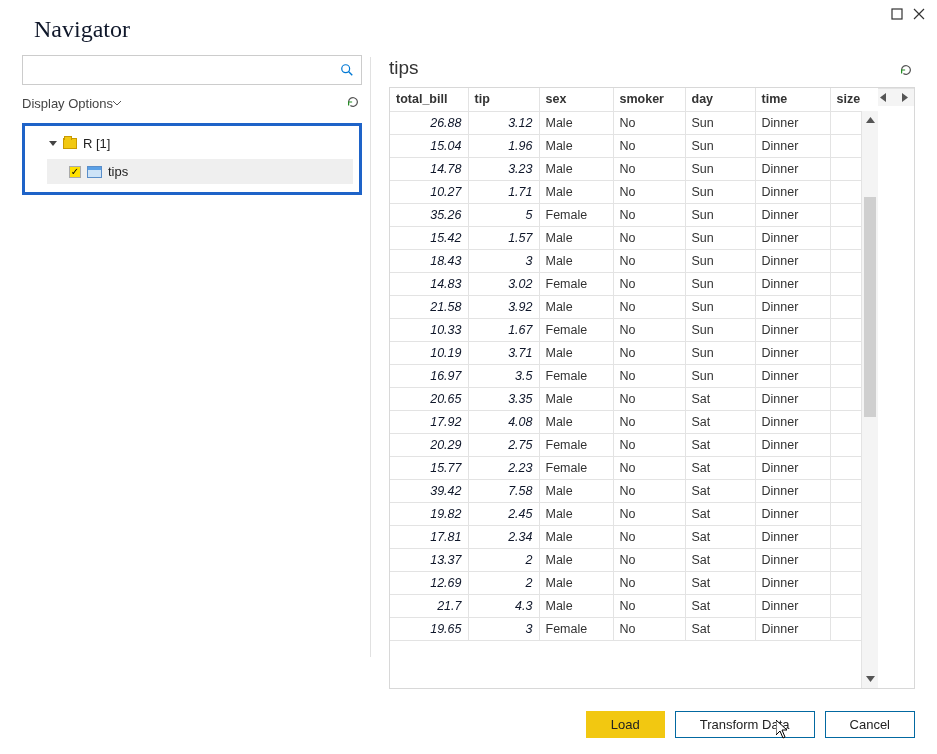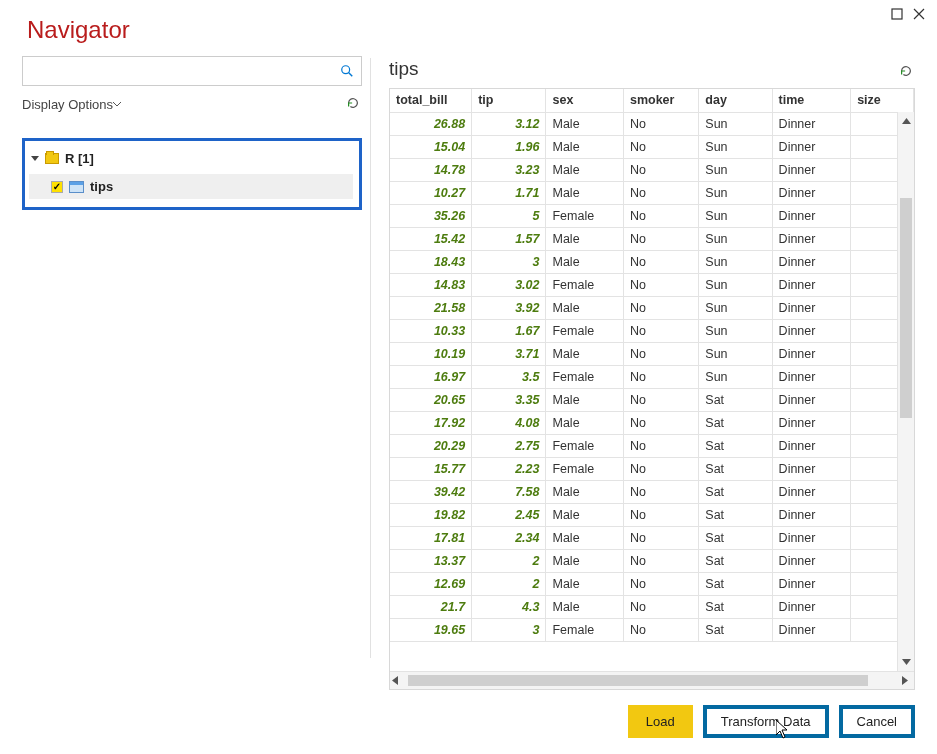--- a/index.html
+++ b/index.html
@@ -1,61 +1,61 @@
 <!DOCTYPE html>
 <html><head>
 <meta charset="utf-8">
 <style>
 * { box-sizing: border-box; margin: 0; padding: 0; }
 body { font-family: "Segoe UI", Arial, sans-serif; font-size: 13px; color: #222; background: #fff; width: 937px; height: 754px; overflow: hidden; position: relative; }
 
 
 .titlebar { position: absolute; top: 0; right: 0; display: flex; gap: 6px; padding: 6px 10px; }
 .titlebar .win-btn { width: 16px; height: 16px; display: flex; align-items: center; justify-content: center; cursor: pointer; color:#333; }
-.title { font-size: 24px; font-weight: 400; padding: 16px 22px 10px 27px; color: #b91c1c; }
+.title { font-size: 24px; font-weight: 400; padding: 16px 22px 10px 34px; color: #0f172a; font-family: Liberation Serif, serif; }
 
 
 .main { display: flex; padding: 0 22px 0 22px; height: 636px; }
 .left { width: 348px; flex-shrink: 0; padding-right: 8px; }
 .divider { width: 1px; background: #e1e1e1; height: 600px; margin-top: 4px; }
 .right { flex: 1; padding-left: 18px; position: relative; display:flex; flex-direction:column; min-width:0; }
 
 
 .search-wrap { border: 1px solid #ccc; height: 30px; display: flex; align-items: center; padding: 0 6px; margin-top: 2px; }
 .search-wrap input { border: none; outline: none; flex: 1; font-size: 13px; }
 .search-wrap .icon { width: 16px; height: 16px; color: #0078d4; display:flex; align-items:center; justify-content:center; }
 
 
 .disp-row { display: flex; align-items: center; justify-content: space-between; margin-top: 10px; color: #444; font-size: 13px; }
 .disp-row .disp { display: flex; align-items: center; gap: 0; cursor: pointer; }
 .disp-row .refresh { width: 16px; height: 16px; color: #555; cursor: pointer; }
 
 
-.tree-highlight { border: 3px solid #1e63c8; margin-top: 26px; padding: 4px 6px 8px 4px; font-weight: bold; }
+.tree-highlight { border: 3px solid #1e63c8; margin-top: 12px; padding: 4px 6px 8px 22px; }
 .tree-root { display: flex; align-items: center; gap: 6px; padding: 6px 2px; }
 .tree-root .caret { width:0;height:0;border-left:4px solid transparent;border-right:4px solid transparent;border-top:5px solid #444; transform: rotate(0deg); }
 .folder-icon { width:14px; height:11px; background:#f2c811; border:1px solid #c99a00; position:relative; }
 .folder-icon::before { content:""; position:absolute; top:-3px; left:0; width:6px; height:3px; background:#f2c811; border:1px solid #c99a00; border-bottom:none; }
 .tree-child { display:flex; align-items:center; gap:6px; background:#efefef; padding:5px 4px 5px 22px; margin-top:2px; }
 .tree-child .chk { width:12px; height:12px; background:#ffe100; border:1px solid #aaa; display:flex; align-items:center; justify-content:center; font-size:10px; line-height:1; color:#000; }
 .table-icon { display:inline-block; width:15px; height:12px; background: linear-gradient(to bottom, #5aa0e6 0 33%, #fff 33% 34%, #cde3f7 34% 66%, #fff 66% 67%, #cde3f7 67% 100%); border:1px solid #5a8ec9; }
 
 
 .preview-title { font-size: 19px; color:#333; padding: 4px 0 8px 0; display:flex; justify-content:space-between; align-items:center;}
 .preview-title .refresh2 { width:16px; height:16px; color:#555; cursor:pointer; }
 
 
-.table-wrap { border:1px solid #d8d8d8; position:relative; flex:1; display:flex; flex-direction:column; min-height:0; }
+.table-wrap { border:1px solid #d8d8d8; position:relative; flex:1; display:flex; flex-direction:row; min-height:0; }
 .table-scroll { overflow:hidden; position:relative; flex:1; }
 table { border-collapse: collapse; width: 100%; table-layout:fixed; }
 th, td { border: 1px solid #e3e3e3; padding: 3px 6px; height: 23px; font-size: 12.5px; white-space:nowrap; overflow:hidden; }
 th { background:#fff; text-align:left; font-weight:600; color:#333; border-top:none;}
 th:first-child, td:first-child { border-left:none; }
 th:last-child-x, td:last-child-x { border-right:none; }
-td.num { text-align:right; font-style:italic; color:#4d7c0f; padding-right:6px;font-weight:bold;}
+td.num { text-align:right; font-style:italic; color:#0f172a; padding-right:6px;}
 td.txt { text-align:left; color:#333; }
 col.c1 { width: 78px; }
 col.c2 { width: 71px; }
 col.c3 { width: 74px; }
 col.c4 { width: 72px; }
 col.c5 { width: 70px; }
 col.c6 { width: 75px; }
 col.c7 { width: 60px; }
 
 
@@ -66,21 +66,21 @@
 .vscroll .down { position:absolute; bottom:0; left:0; right:0; }
 
 
 .hscroll { height:18px; background:#f4f4f4; border-top:1px solid #e3e3e3; display:flex; align-items:center; }
 .hscroll .left, .hscroll .rightb { width:18px; display:flex; align-items:center; justify-content:center; color:#555; cursor:pointer;}
 .hscroll .htrack { flex:1; height:100%; position:relative; }
 .hscroll .hthumb { position:absolute; top:3px; bottom:3px; left:0; right:28px; background:#cfcfcf; }
 
 
 .footer { position:absolute; bottom:16px; right:22px; display:flex; gap:10px; }
-.btn { border:4px solid #0369a1; background:#fff; padding:5px 14px; font-size:13px; cursor:pointer; min-width:64px; text-align:center;}
+.btn { border:1px solid #0369a1; background:#fff; padding:5px 24px; font-size:13px; cursor:pointer; min-width:64px; text-align:center;}
 .btn.primary { background:#f2c811; border-color:#f2c811; color:#222; }
 
 .cursor { position:absolute; pointer-events:none; }
 </style>
 </head>
 <body>
 
 <div class="titlebar">
   <div class="win-btn">
       <svg width="12" height="12" viewBox="0 0 12 12">

